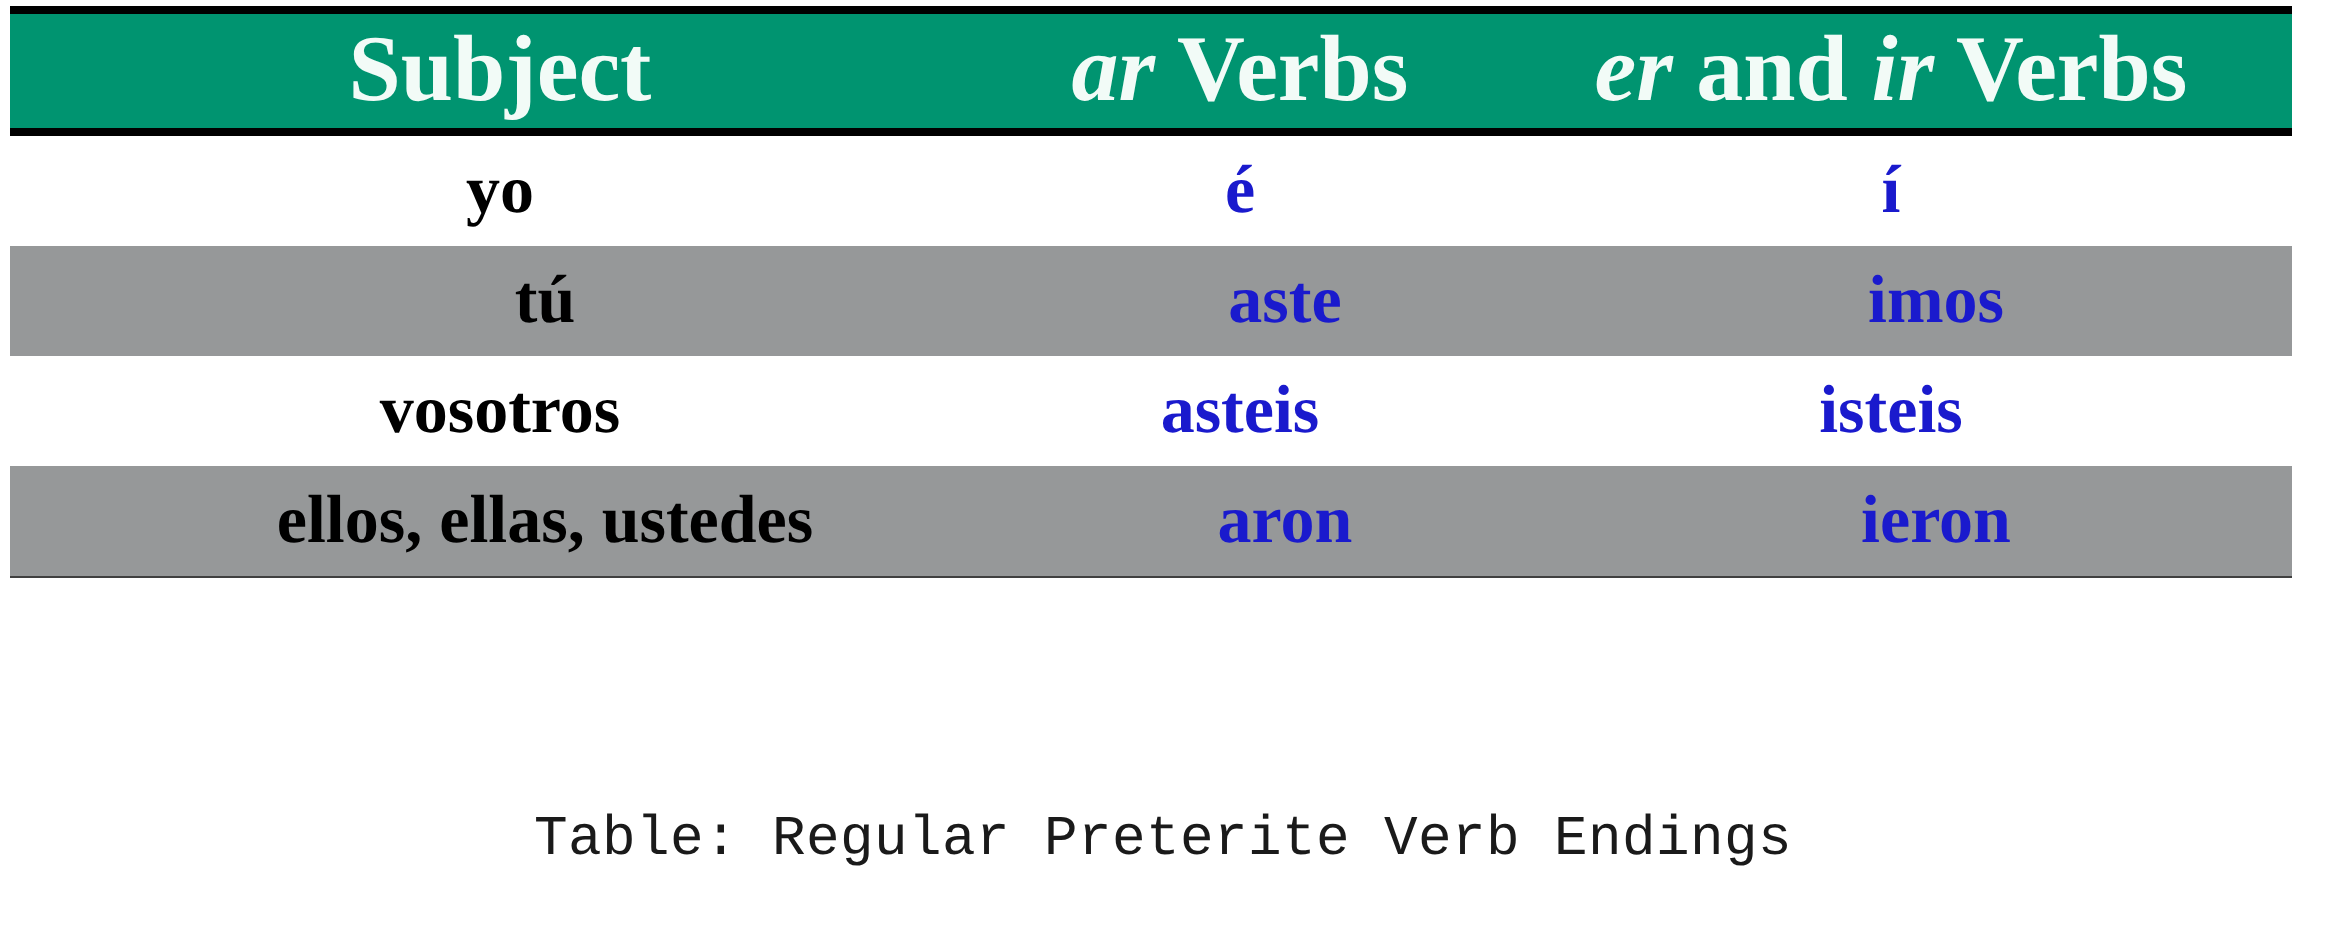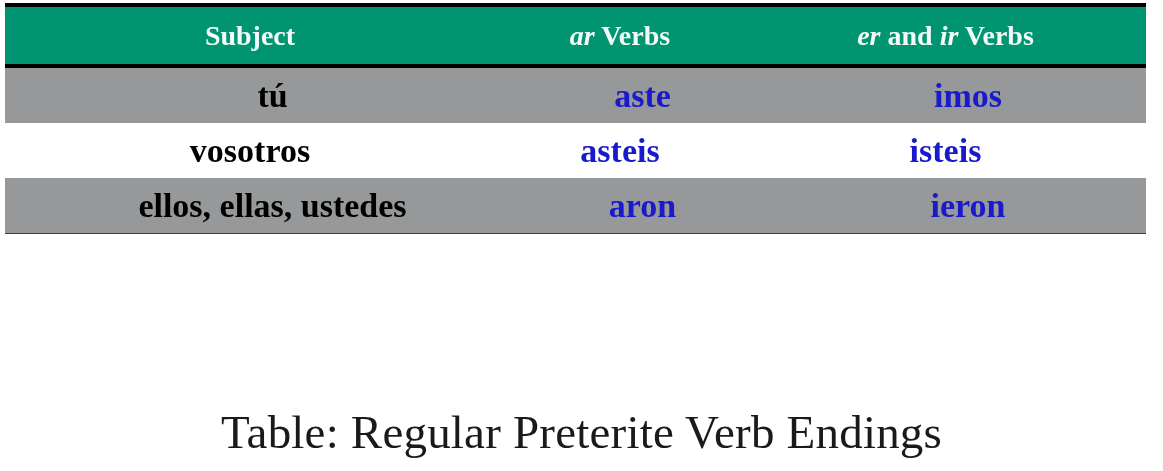--- a/index.html
+++ b/index.html
@@ -35,21 +35,21 @@
   .verb-table col.c-ar      { width: 250px; }
   .verb-table col.c-erir    { width: 401px; }
 
   
   .verb-table thead tr.head-row {
     background: #009470;
   }
   .verb-table thead th {
     color: #f2fbf7;
     font-weight: bold;
-    font-size: 28px;
+    font-size: 47px;
     text-align: center;
     padding: 0;
     height: 57px;
     line-height: 57px;
     white-space: nowrap;
     border-top: 4px solid #000000;
     border-bottom: 4px solid #000000;
   }
   .verb-table thead th .ital {
     font-style: italic;
@@ -77,23 +77,23 @@
     border-bottom: 1px solid #404040;
   }
 
   
   .table-caption {
     position: absolute;
     left: 0;
     top: 405px;
     width: 1163px;
     text-align: center;
-    font-size: 47px;
+    font-size: 28px;
     color: #1a1a1a;
-    font-family: Liberation Serif, serif;
+    font-family: Liberation Mono, monospace;
     letter-spacing: 0.2px;
     white-space: nowrap;
   }
 </style>
 </head>
 <body>
 
 <div id="page">
 
   <table class="verb-table">
@@ -109,20 +109,25 @@
         </th>
         <th>
           <span class="ital">ar</span><span> Verbs</span>
         </th>
         <th>
           <span class="ital">er</span><span> and </span><span class="ital">ir</span><span> Verbs</span>
         </th>
       </tr>
     </thead>
     <tbody>
+      <tr class="row-odd">
+        <td class="subject-cell">yo</td>
+        <td class="ending-cell">é</td>
+        <td class="ending-cell">í</td>
+      </tr>
       <tr class="row-even">
         <td class="subject-cell">tú</td>
         <td class="ending-cell">aste</td>
         <td class="ending-cell">imos</td>
       </tr>
       <tr class="row-odd">
         <td class="subject-cell">vosotros</td>
         <td class="ending-cell">asteis</td>
         <td class="ending-cell">isteis</td>
       </tr>

